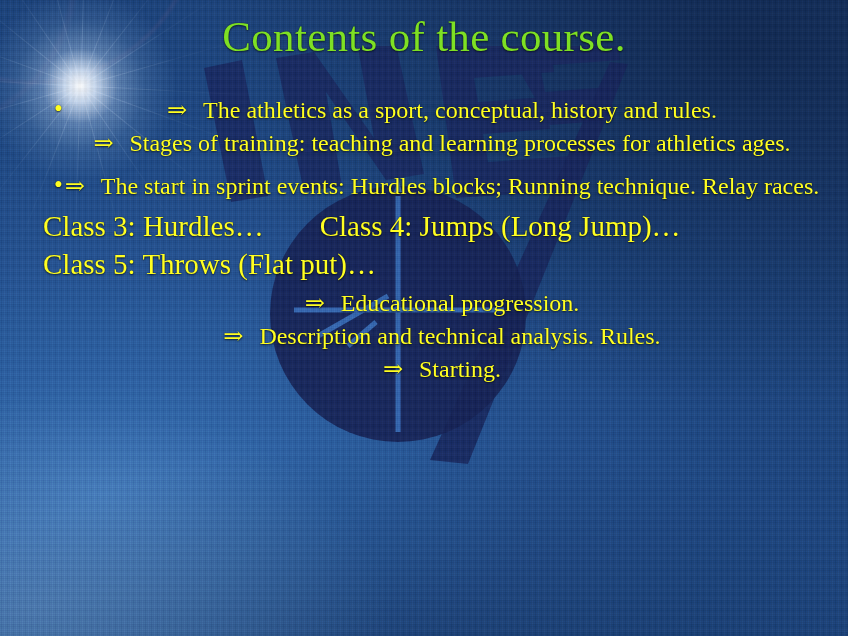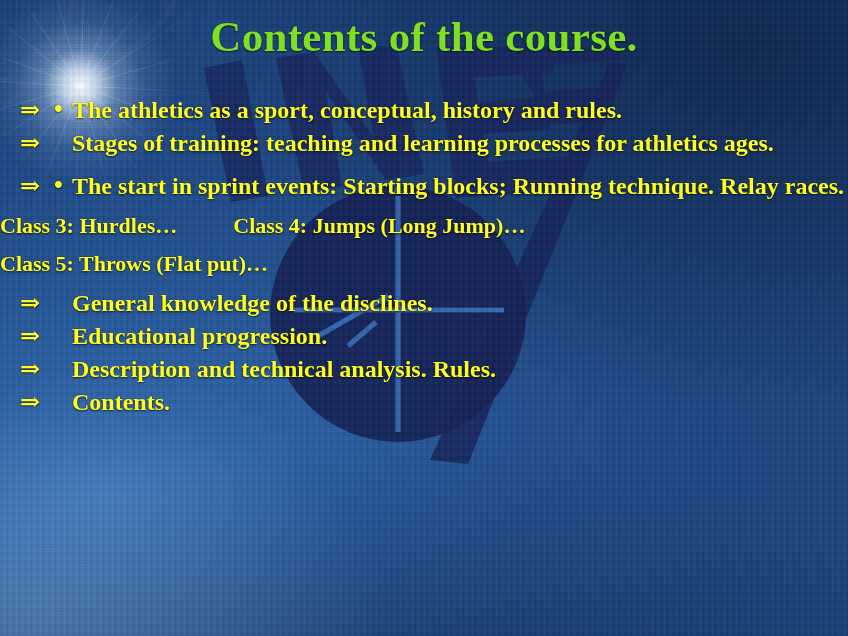--- a/index.html
+++ b/index.html
@@ -3,21 +3,20 @@
 <meta charset="utf-8">
 <style>
   html,body{margin:0;padding:0;background:#0b1c38;}
   #slide{
     position:relative;
     width:848px;height:636px;
     overflow:hidden;
     font-family:"Liberation Serif","DejaVu Serif",serif;
     background:#1f4a88;
     user-select:none;
-    font-weight:bold;
   }
 
   
   .bg-layer{position:absolute;inset:0;pointer-events:none;}
 
   
   .bg-base{
     background:
       radial-gradient(120% 95% at 12% 78%, #3a74b8 0%, #2b5fa2 22%, #23508f 42%, #1d4782 62%, #1a3f76 100%),
       linear-gradient(160deg,#1d4584 0%,#22528f 40%,#1b4a86 70%,#17406f 100%);
@@ -103,25 +102,25 @@
   .line{position:relative;color:#ffff22;text-shadow:0 1px 2px rgba(0,0,0,.62), 0 0 1px rgba(0,0,0,.5);}
 
   
   .l1{font-size:29px;line-height:34px;padding-left:84px;margin-bottom:3px;}
   .l1 .bullet{
     position:absolute;left:54px;top:0;width:16px;
     font-size:25px;line-height:34px;text-align:left;
   }
 
   
-  .l2{font-size:24px;line-height:31px;padding-left:72px;text-indent:-26px;margin-bottom:2px;}
+  .l2{font-size:24px;line-height:31px;padding-left:72px;text-indent:-26px;margin-bottom:2px;text-align:center;}
   .l2 .arrow{display:inline-block;width:26px;margin-left:0;}
 
   
-  .plain{font-size:22px;line-height:36px;margin-bottom:2px;}
+  .plain{font-size:29px;line-height:36px;margin-bottom:2px;margin-left:43px;}
   .gapper{display:inline-block;width:56px;}
 
   .sp-sm{height:4px;}
   .sp-md{height:7px;}
 </style>
 </head>
 <body>
 
 <div id="slide">
 
@@ -208,46 +207,43 @@
       </div>
 
       <div class="sp-md"></div>
 
       <div class="line l1">
         <span class="bullet">•</span>
       </div>
 
 
       <div class="line l2">
-        <span class="arrow">⇒</span><span>The start in sprint events: Starting blocks; Running technique. Relay races.</span>
+        <span class="arrow">⇒</span><span>The start in sprint events: Hurdles blocks; Running technique. Relay races.</span>
       </div>
 
       <div class="sp-sm"></div>
 
       <div class="line plain">
         <span>Class 3:  Hurdles…</span><span class="gapper"></span><span>Class 4: Jumps (Long Jump)…</span>
       </div>
 
       <div class="line plain">
         <span>Class 5: Throws (Flat put)…</span>
       </div>
 
       <div class="sp-sm"></div>
 
-      <div class="line l2">
-        <span class="arrow">⇒</span><span>General knowledge of the disclines.</span>
-      </div>
 
       <div class="line l2">
         <span class="arrow">⇒</span><span>Educational progression.</span>
       </div>
 
       <div class="line l2">
         <span class="arrow">⇒</span><span>Description and technical analysis. Rules.</span>
       </div>
 
       <div class="line l2">
-        <span class="arrow">⇒</span><span>Contents.</span>
+        <span class="arrow">⇒</span><span>Starting.</span>
       </div>
 
     </div>
   </div>
 </div>
 
 </body></html>

